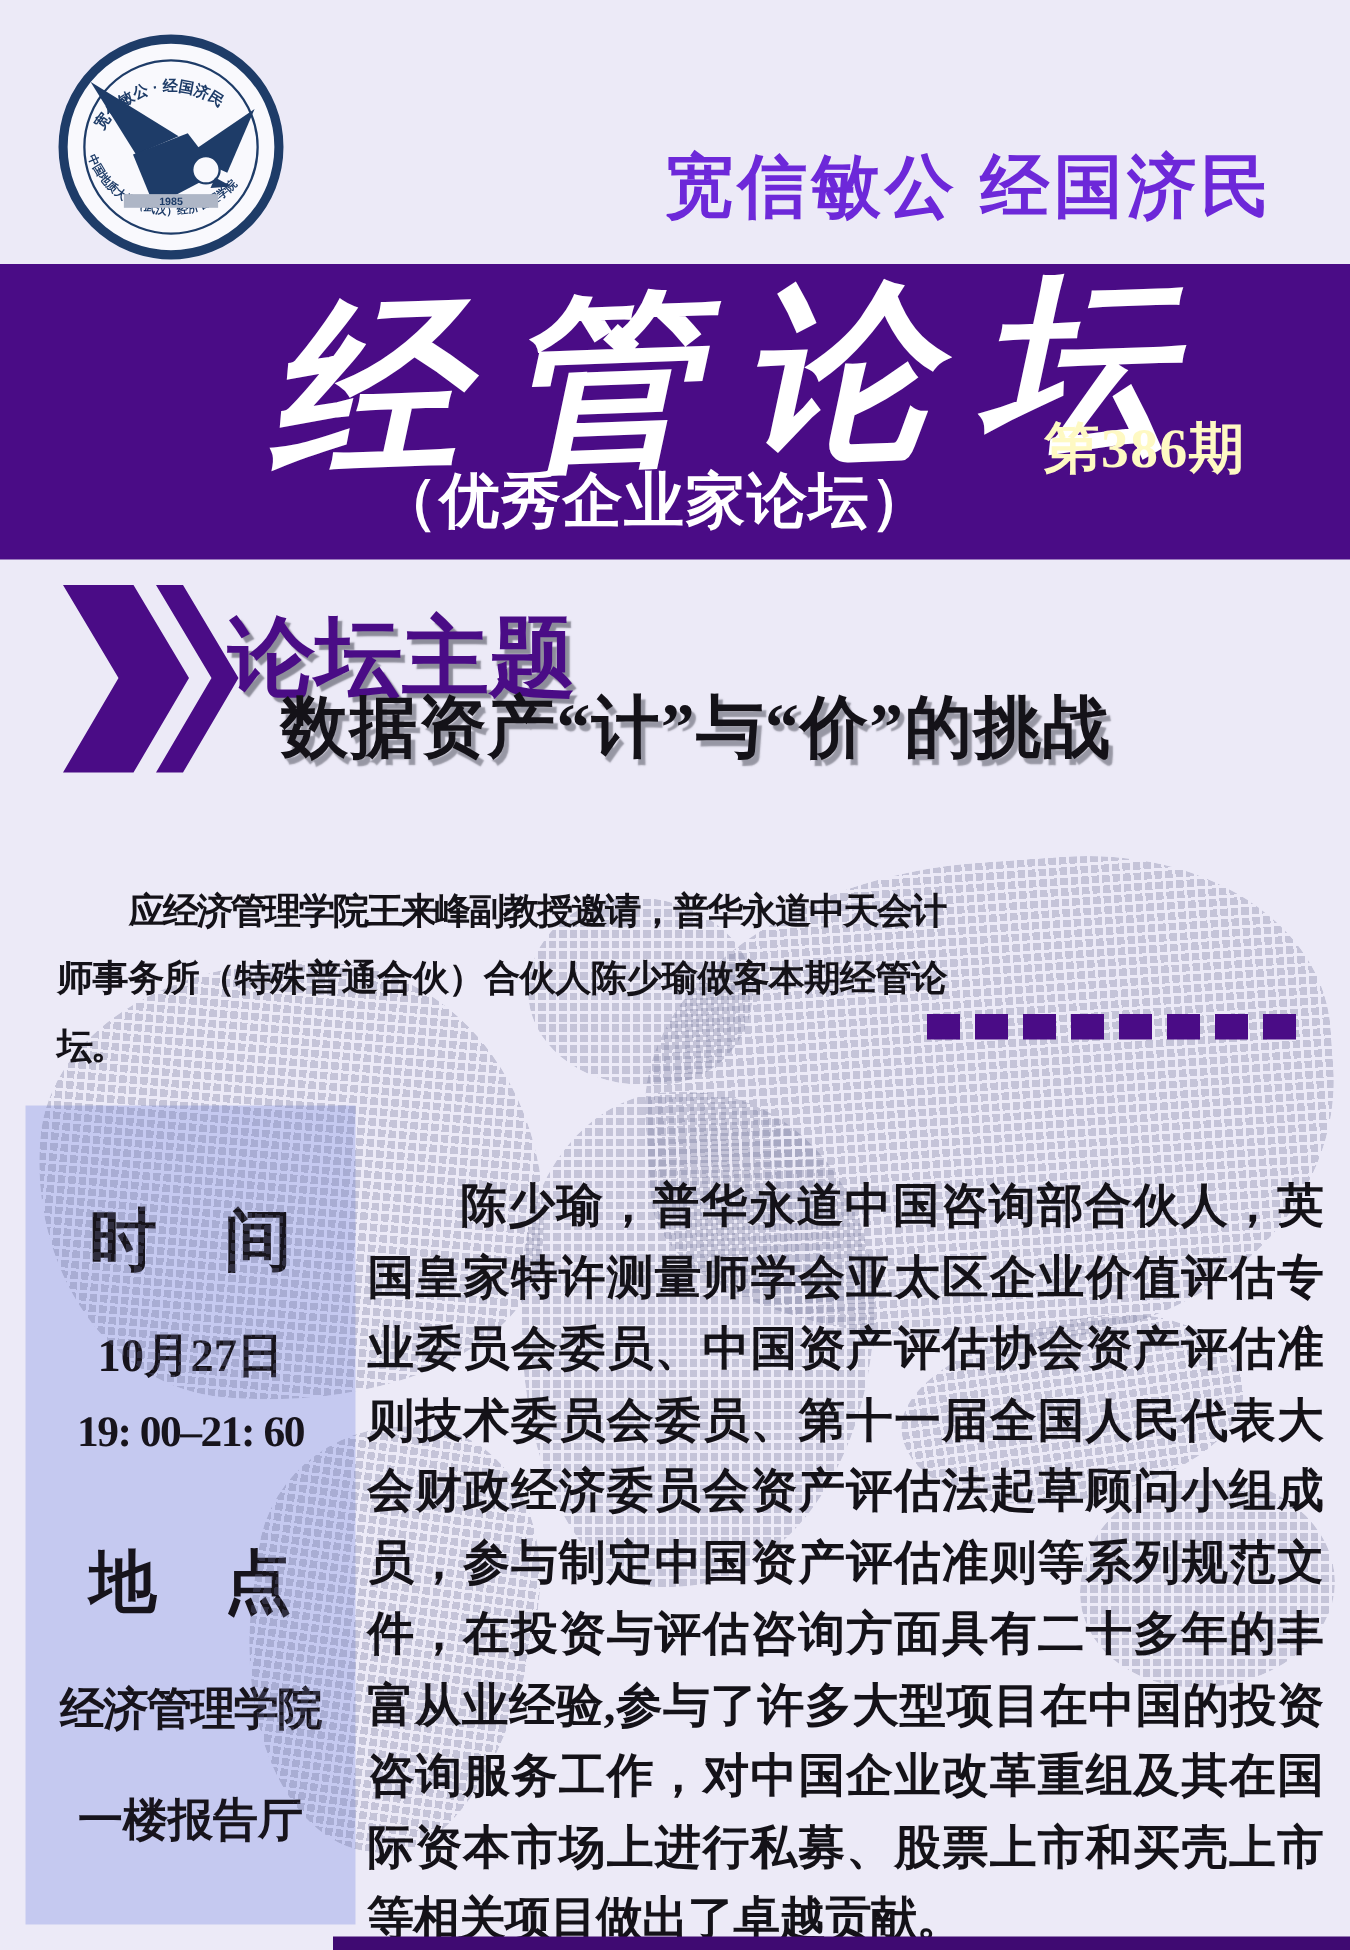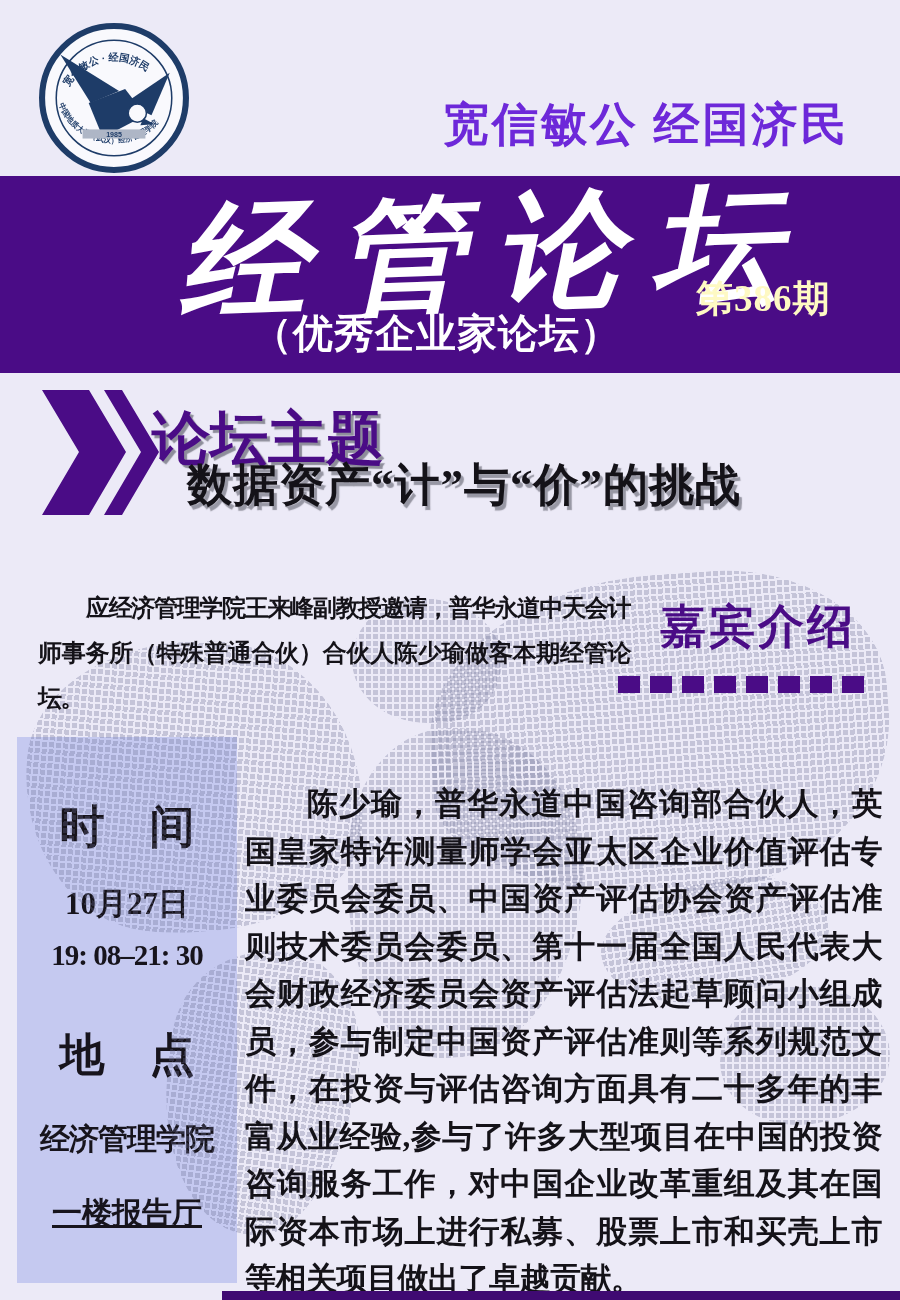--- a/index.html
+++ b/index.html
@@ -79,21 +79,21 @@
   .sidebar{
     position:absolute;left:17px;top:737px;width:220px;height:546px;z-index:1;
     background:#C5C9F0;
   }
   .sidebar .s-item{position:absolute;left:0;width:220px;text-align:center;font-weight:bold;color:#17141C;white-space:nowrap;}
   .s-time-label {top:60px; font-size:45px;}
   .s-date       {top:146px;font-size:31px;}
   .s-time-range {top:202px;font-size:29px;letter-spacing:-1px;}
   .s-place-label{top:288px;font-size:45px;}
   .s-place1     {top:382px;font-size:30px;letter-spacing:-1px;}
-  .s-place2     {top:456px;font-size:30px;text-decoration:underline;}
+  .s-place2     {top:456px;font-size:30px;}
   
   .bio{
     position:absolute;left:245px;top:780px;width:637px;z-index:3;
     font-size:31px;line-height:47.5px;font-weight:bold;color:#141218;
     text-align:justify;text-indent:2em;letter-spacing:-0.5px;margin:0;
   }
   
   .footer-bar{position:absolute;left:222px;top:1291px;width:678px;height:9px;background:#3F0A72;z-index:3;}
 </style>
 </head>
@@ -145,36 +145,35 @@
 
   <svg class="chevron" width="120" height="126" viewBox="0 0 120 126">
     <path d="M0 0 H47 L84 62 L47 125 H0 L37 62 Z" fill="#4A0C86"></path>
     <path d="M62 0 H80 L117 62 L80 125 H62 L99 62 Z" fill="#4A0C86"></path>
   </svg>
   <div class="theme-label">论坛主题</div>
   <div class="theme-title">数据资产“计”与“价”的挑战</div>
 
   <p class="intro">应经济管理学院王来峰副教授邀请，普华永道中天会计师事务所（特殊普通合伙）合伙人陈少瑜做客本期经管论坛。</p>
 
-  <div class="guest-heading">嘉宾介绍</div>
   <div class="dash-row">
     <span class="dash"></span>
     <span class="dash"></span>
     <span class="dash"></span>
     <span class="dash"></span>
     <span class="dash"></span>
     <span class="dash"></span>
     <span class="dash"></span>
     <span class="dash"></span>
   </div>
 
   <div class="sidebar">
     <div class="s-item s-time-label">时　间</div>
     <div class="s-item s-date">10月27日</div>
-    <div class="s-item s-time-range">19: 08–21: 30</div>
+    <div class="s-item s-time-range">19: 00–21: 60</div>
     <div class="s-item s-place-label">地　点</div>
     <div class="s-item s-place1">经济管理学院</div>
     <div class="s-item s-place2">一楼报告厅</div>
   </div>
 
   <p class="bio">陈少瑜，普华永道中国咨询部合伙人，英国皇家特许测量师学会亚太区企业价值评估专业委员会委员、中国资产评估协会资产评估准则技术委员会委员、第十一届全国人民代表大会财政经济委员会资产评估法起草顾问小组成员，参与制定中国资产评估准则等系列规范文件，在投资与评估咨询方面具有二十多年的丰富从业经验,参与了许多大型项目在中国的投资咨询服务工作，对中国企业改革重组及其在国际资本市场上进行私募、股票上市和买壳上市等相关项目做出了卓越贡献。</p>
 
   <div class="footer-bar"></div>
 
 </div>

